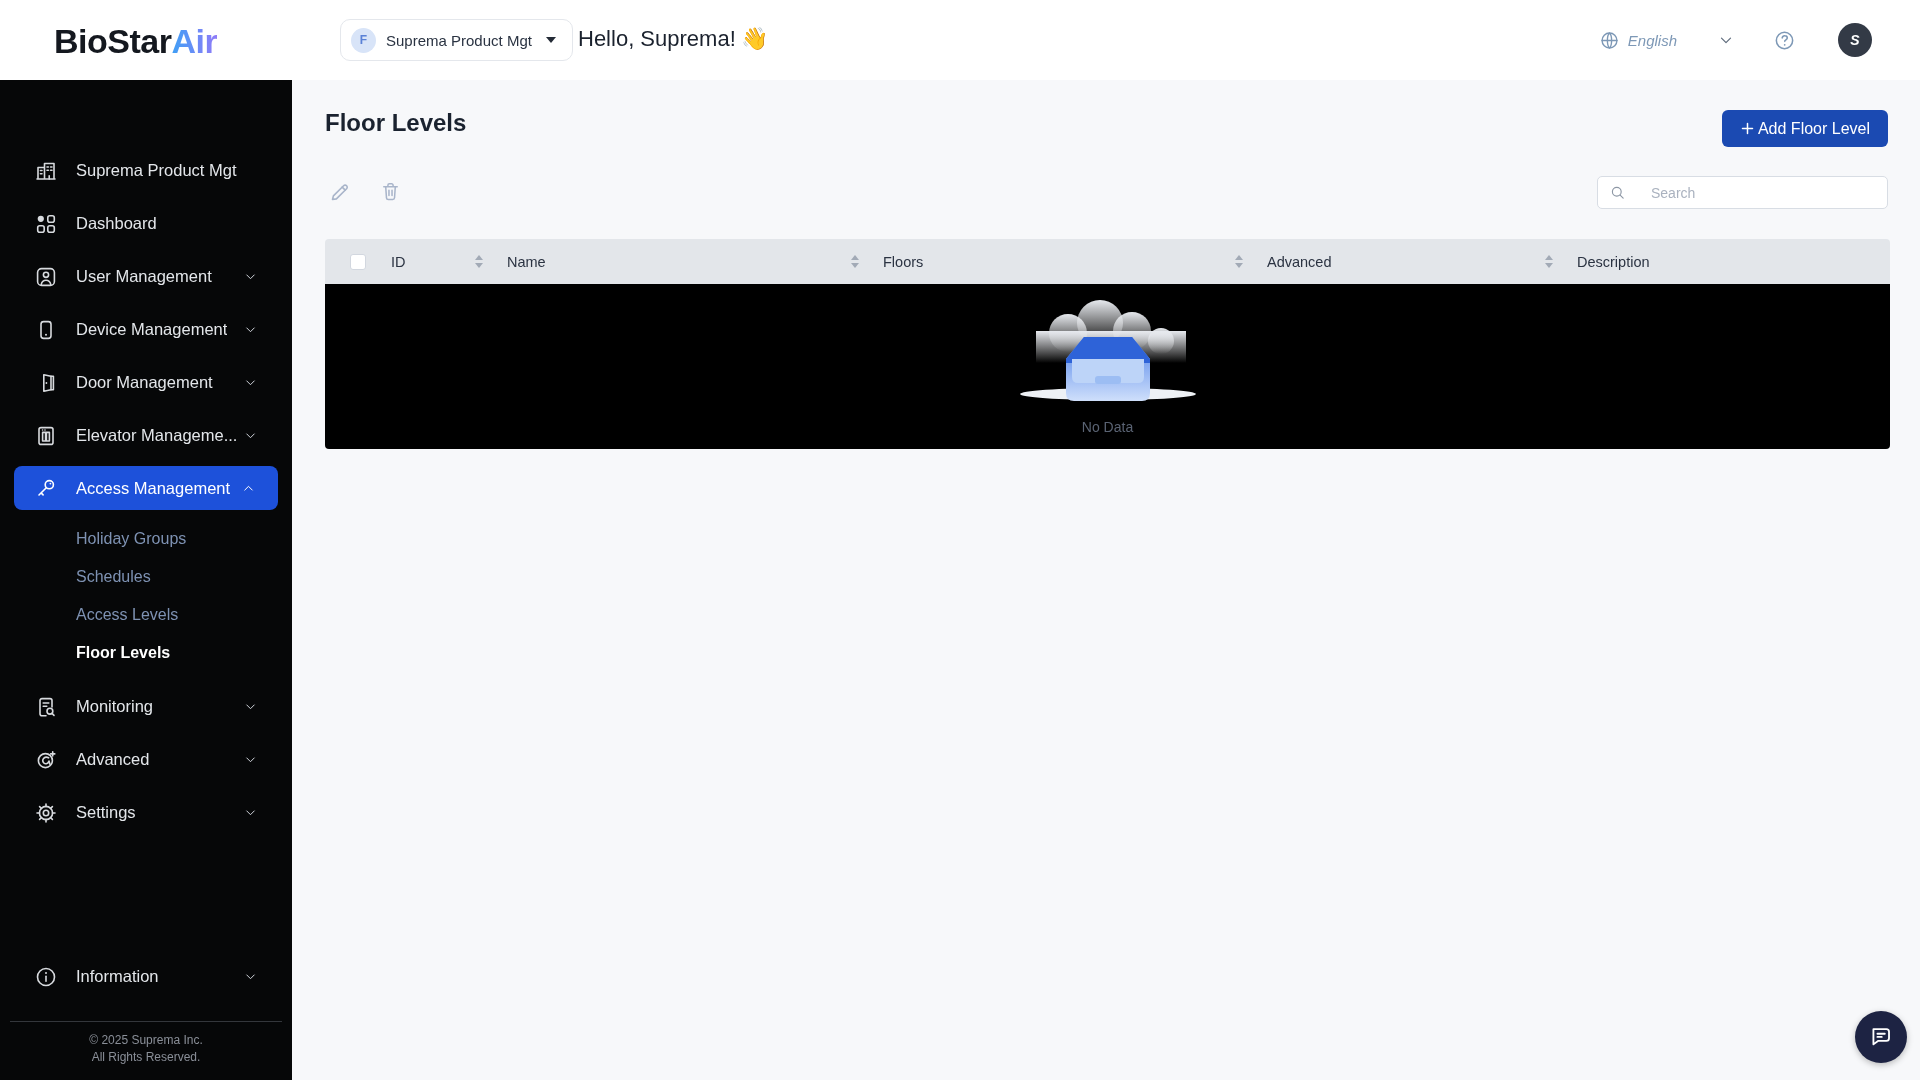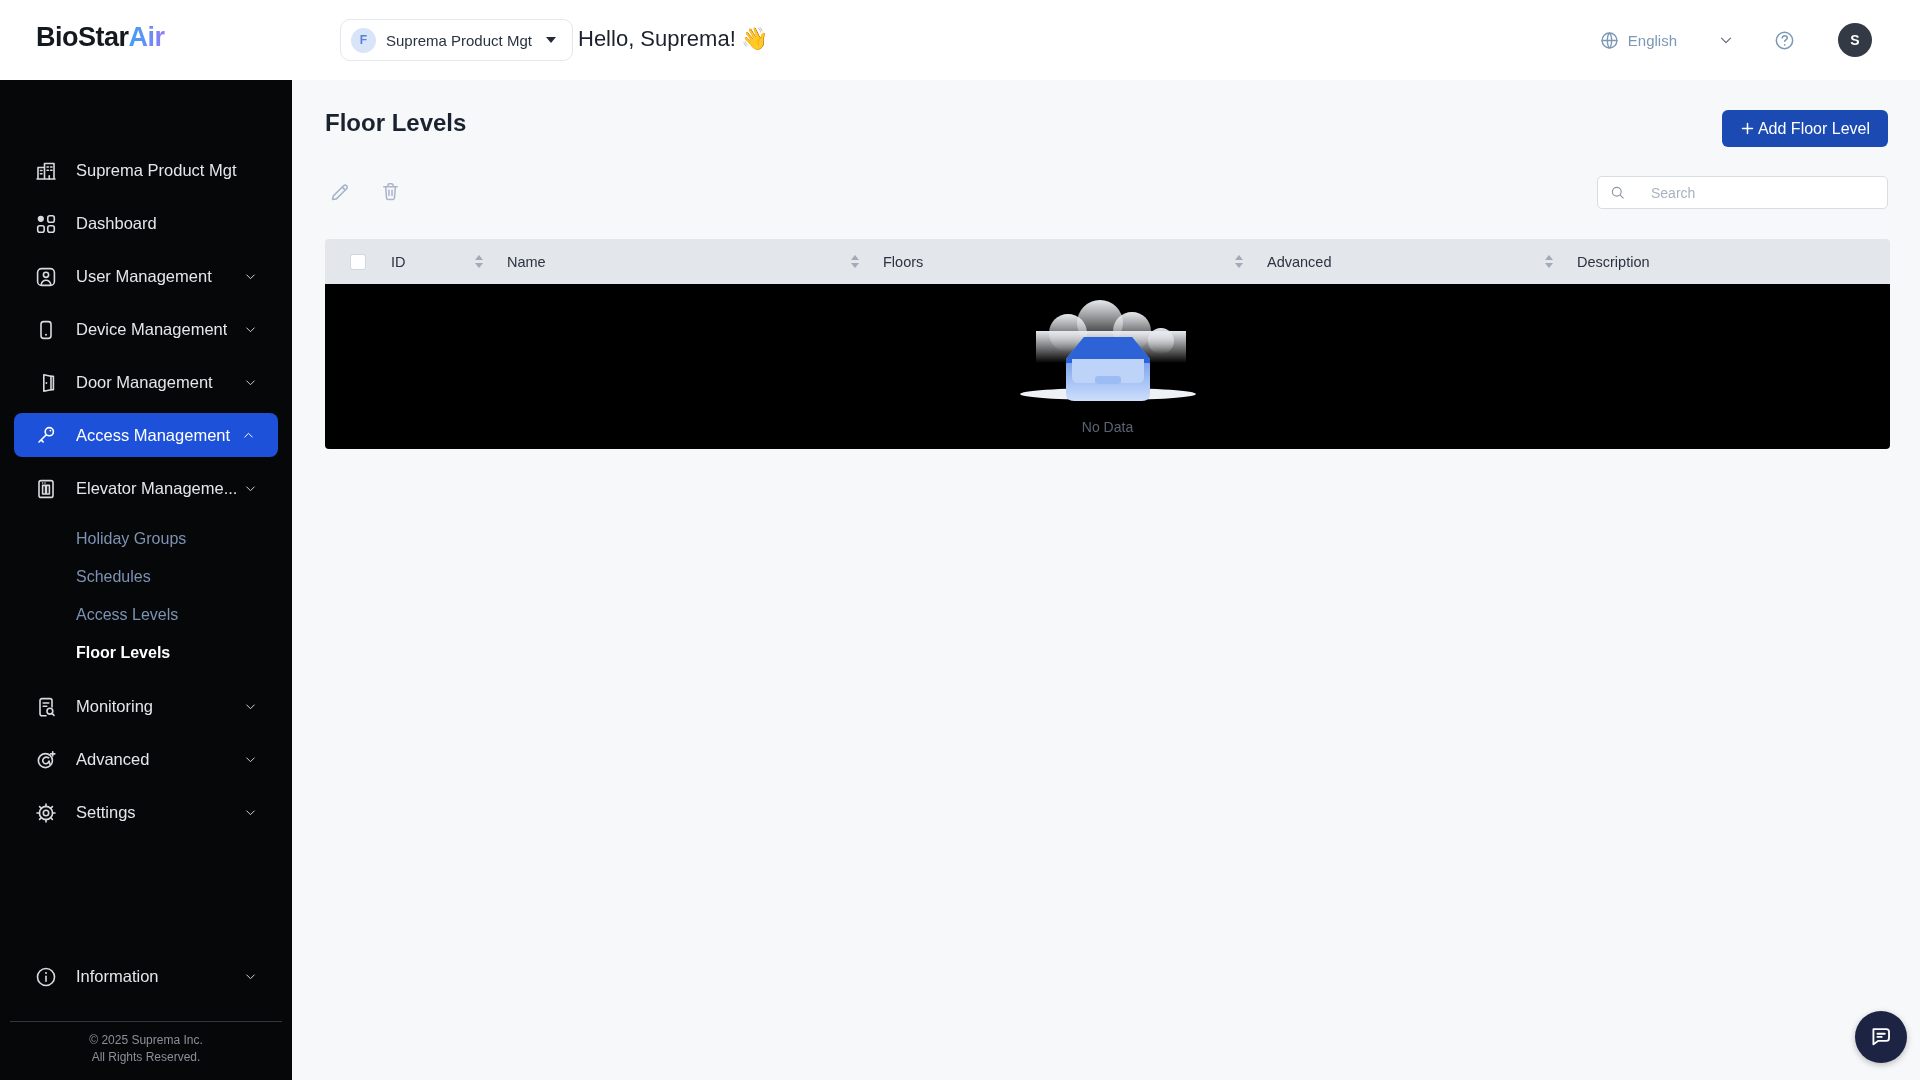--- a/index.html
+++ b/index.html
@@ -2,37 +2,37 @@
 <html><head>
 <meta charset="utf-8">
 <style>
   * { margin:0; padding:0; box-sizing:border-box; }
   html,body { width:1920px; height:1080px; overflow:hidden;
     font-family:"Liberation Sans", sans-serif; background:#f7f8fa; }
 
   
   .header { position:absolute; top:0; left:0; width:1920px; height:80px;
     background:#ffffff; z-index:5; }
-  .logo { position:absolute; left:36px; top:22px; font-size:27px; font-weight:700;
+  .logo { position:absolute; left:54px; top:22px; font-size:34px; font-weight:700;
     letter-spacing:-0.5px; color:#14181f; }
   .logo .accent { background:linear-gradient(90deg,#3fa0f5,#8f7bf8);
     -webkit-background-clip:text; background-clip:text; color:transparent; }
   .workspace { position:absolute; left:340px; top:19px; height:42px;
     display:flex; align-items:center; gap:10px; padding:0 16px 0 10px;
     background:#fff; border:1px solid #e4e7ec; border-radius:10px; cursor:pointer; }
   .ws-badge { width:25px; height:25px; border-radius:50%; background:#d8e4f8;
     color:#5a81d6; font-size:12px; font-weight:700; display:flex;
     align-items:center; justify-content:center; }
   .ws-label { font-size:15px; color:#2a3342; }
   .ws-caret { width:0; height:0; border-left:5px solid transparent;
     border-right:5px solid transparent; border-top:6px solid #242b36; margin-left:4px; }
   .greeting { position:absolute; left:578px; top:26px; font-size:22px;
     font-weight:500; color:#1b222e; }
   .header-right { position:absolute; right:48px; top:0; height:80px;
-    display:flex; align-items:center; }
+    display:flex; align-items:center;font-style:italic; }
   .lang { display:flex; align-items:center; gap:8px; color:#7d98b6; cursor:pointer; }
   .lang-label { font-size:15px; }
   .hdr-chevron { color:#5f6c7d; margin-left:40px; cursor:pointer; display:flex; }
   .help { color:#7d98b6; margin-left:38px; cursor:pointer; display:flex; }
   .avatar { width:34px; height:34px; border-radius:50%; background:#333a46;
     color:#fff; font-size:14px; font-weight:600; display:flex; align-items:center;
     justify-content:center; margin-left:42px; cursor:pointer; }
 
   
   .sidebar { position:absolute; top:80px; left:0; width:292px; height:1000px;
@@ -204,45 +204,45 @@
           <circle cx="12.4" cy="12" r="0.9" fill="currentColor" stroke="none"></circle>
         </svg>
       <span class="ni-label">Door Management</span>
       <span class="ni-chevron">
           <svg class="ic" width="15" height="15" viewBox="0 0 24 24">
             <path d="M6 9.5l6 6 6-6"></path>
           </svg>
         </span>
     </div>
 
-    <div class="nav-item active-parent">
-      <svg class="ic ni-icon" viewBox="0 0 24 24">
-          <circle cx="15.3" cy="8.7" r="4.1"></circle>
-          <circle cx="16.4" cy="7.6" r="0.9" fill="currentColor" stroke="none"></circle>
-          <path d="M12.3 11.7L5 19M7.1 16.9l2 2"></path>
-        </svg>
-      <span class="ni-label">Access Management</span>
-      <span class="ni-chevron">
-          <svg class="ic" width="15" height="15" viewBox="0 0 24 24">
-            <path d="M6 14.5l6-6 6 6"></path>
-          </svg>
-        </span>
-    </div>
-
     <div class="nav-item">
       <svg class="ic ni-icon" viewBox="0 0 24 24">
           <rect x="5" y="3.6" width="14" height="16.8" rx="2"></rect>
           <rect x="8.6" y="8.4" width="3" height="8.6"></rect>
           <rect x="12.4" y="8.4" width="3" height="8.6"></rect>
           <path d="M8.6 6h.01M11 6h.01"></path>
         </svg>
       <span class="ni-label">Elevator Manageme...</span>
       <span class="ni-chevron">
           <svg class="ic" width="15" height="15" viewBox="0 0 24 24">
             <path d="M6 9.5l6 6 6-6"></path>
+          </svg>
+        </span>
+    </div>
+
+    <div class="nav-item active-parent">
+      <svg class="ic ni-icon" viewBox="0 0 24 24">
+          <circle cx="15.3" cy="8.7" r="4.1"></circle>
+          <circle cx="16.4" cy="7.6" r="0.9" fill="currentColor" stroke="none"></circle>
+          <path d="M12.3 11.7L5 19M7.1 16.9l2 2"></path>
+        </svg>
+      <span class="ni-label">Access Management</span>
+      <span class="ni-chevron">
+          <svg class="ic" width="15" height="15" viewBox="0 0 24 24">
+            <path d="M6 14.5l6-6 6 6"></path>
           </svg>
         </span>
     </div>
 
     <div class="subnav">
       <div class="sub-item">
           <span>Holiday Groups</span>
         </div>
       <div class="sub-item">
           <span>Schedules</span>

